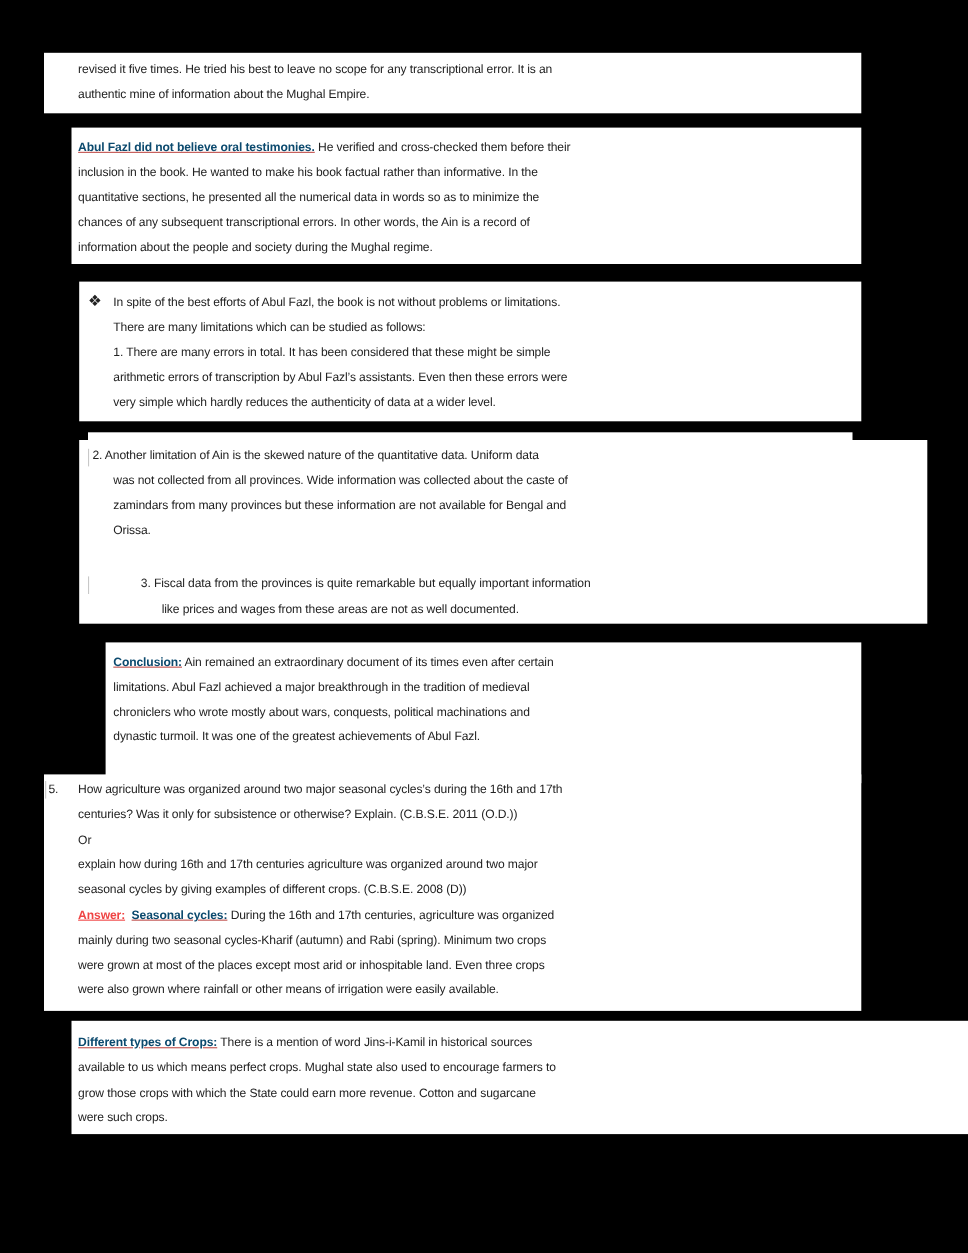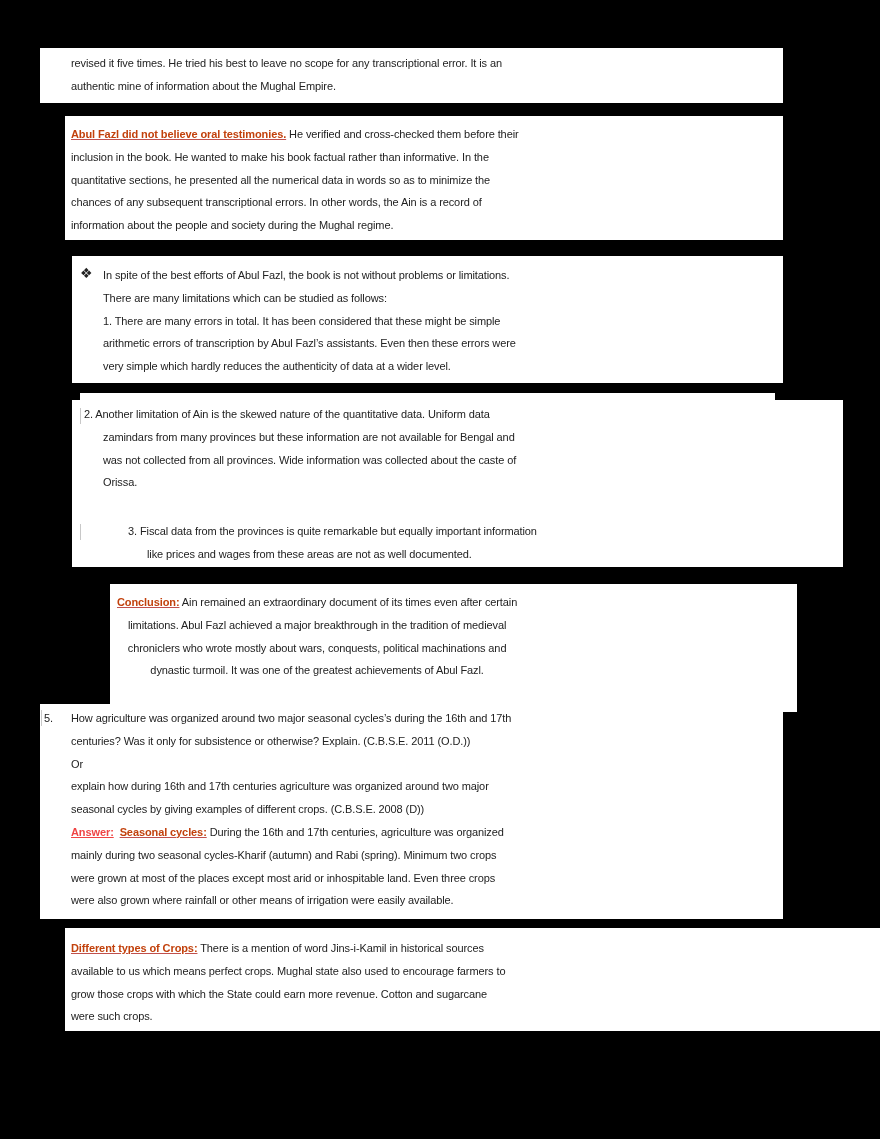--- a/index.html
+++ b/index.html
@@ -23,21 +23,21 @@
     .txt {
       position: absolute;
       font-size: 11px;
       line-height: 22.8px;
       color: #222222;
       letter-spacing: -0.1px;
       white-space: nowrap;
     }
     .line { display: block; height: 22.8px; }
     .heading {
-      color: #c2410c;
+      color: #0c4a6e;
       font-weight: bold;
       text-decoration: underline;
       text-decoration-color: #c0504d;
     }
     .answer {
       color: #ef4444;
       font-weight: bold;
       text-decoration: underline;
     }
     .bullet {
@@ -81,31 +81,31 @@
     <span class="line">very simple which hardly reduces the authenticity of data at a wider level.</span>
   </div>
 </div>
 
 <div class="box" style="left:72px; top:400px; width:771px; height:167px;">
   <div class="box" style="left:8px; top:-7px; width:695px; height:8px;"></div>
   <span class="tick" style="left:8px; top:8px; height:16px;"></span>
   <span class="tick" style="left:8px; top:124px; height:16px;"></span>
   <div class="txt" style="left:12px; top:3px;">
     <span class="line">2. Another limitation of Ain is the skewed nature of the quantitative data. Uniform data</span>
+    <span class="line" style="padding-left:19px;">was not collected from all provinces. Wide information was collected about the caste of</span>
     <span class="line" style="padding-left:19px;">zamindars from many provinces but these information are not available for Bengal and</span>
-    <span class="line" style="padding-left:19px;">was not collected from all provinces. Wide information was collected about the caste of</span>
     <span class="line" style="padding-left:19px;">Orissa.</span>
   </div>
   <div class="txt" style="left:20px; top:120px;margin-left:36px;">
     <span class="line">3. Fiscal data from the provinces is quite remarkable but equally important information</span>
     <span class="line" style="padding-left:19px;">like prices and wages from these areas are not as well documented.</span>
   </div>
 </div>
 
-<div class="box" style="left:110px; top:584px; width:687px; height:128px;text-align:center;">
+<div class="box" style="left:96px; top:584px; width:687px; height:128px;">
   <div class="txt" style="left:7px; top:7px;">
     <span class="line"><span class="heading">Conclusion:</span><span> Ain remained an extraordinary document of its times even after certain</span></span>
     <span class="line">limitations. Abul Fazl achieved a major breakthrough in the tradition of medieval</span>
     <span class="line">chroniclers who wrote mostly about wars, conquests, political machinations and</span>
     <span class="line">dynastic turmoil. It was one of the greatest achievements of Abul Fazl.</span>
   </div>
 </div>
 
 <div class="box" style="left:40px; top:704px; width:743px; height:215px;">
   <span class="tick" style="left:1px; top:6px; height:16px;"></span>

